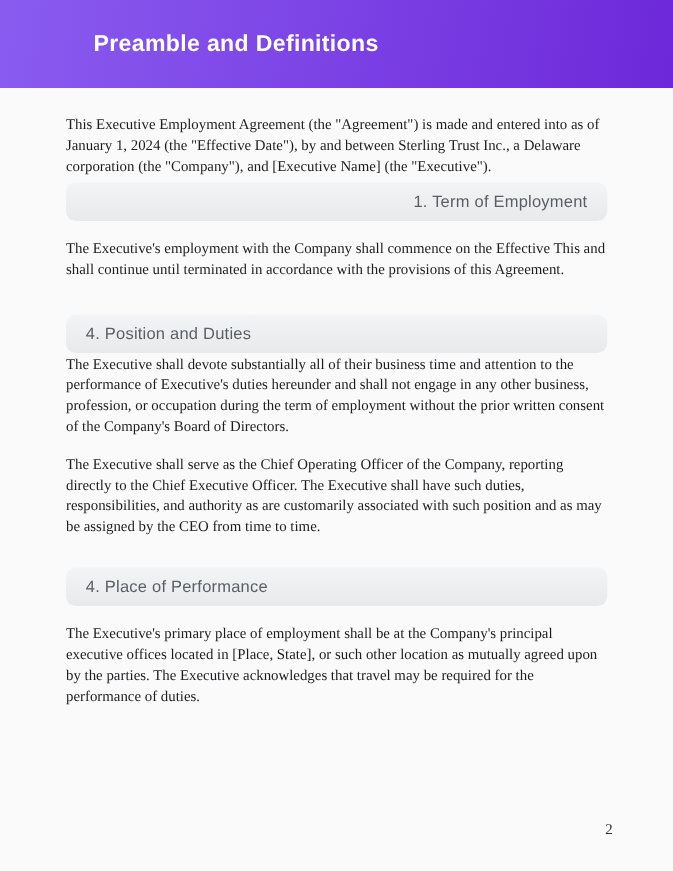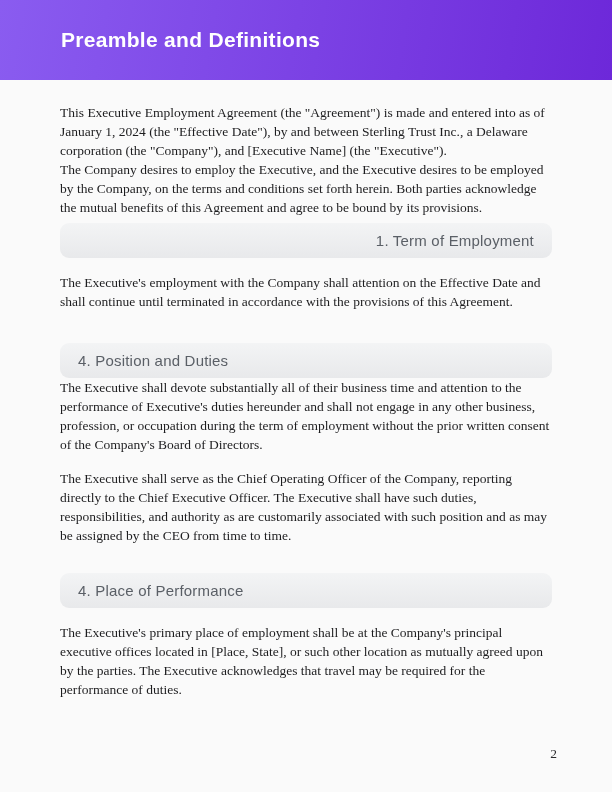--- a/index.html
+++ b/index.html
@@ -15,21 +15,21 @@
     overflow: hidden;
     font-family: "Liberation Serif", serif;
   }
   .header-banner {
     height: 80px;
     width: 100%;
     background: linear-gradient(100deg, var(--grad-start, #8a5cf0) 0%, var(--grad-end, #6d28d9) 100%);
     display: flex;
     align-items: center;
     box-sizing: border-box;
-    padding-left: 61px;
+    padding-left: 85px;
   }
   .page-title {
     margin: 0;
     color: #ffffff;
     font-family: "Liberation Sans", sans-serif;
     font-size: 21px;
     font-weight: 700;
     letter-spacing: 0.3px;
   }
   .content {
@@ -79,26 +79,25 @@
 
 <div class="page" style="--grad-start: #8a5cf0; --grad-end: #6d28d9; --page-bg: #fafafa; --bar-bg: #e8e9eb; --bar-text: #5a5f66; --body-text: #1d1d1f;">
 
   <div class="header-banner">
     <h1 class="page-title">Preamble and Definitions</h1>
   </div>
 
   <div class="content">
 
     <p class="body-par">This Executive Employment Agreement (the "Agreement") is made and entered into as of January 1, 2024 (the "Effective Date"), by and between Sterling Trust Inc., a Delaware corporation (the "Company"), and [Executive Name] (the "Executive").</p>
-    <p class="body-par">The Company desires to employ the Executive, and the Executive desires to be employed by the Company, on the terms and conditions set forth herein. Both parties acknowledge the mutual benefits of this Agreement and agree to be bound by its provisions.</p>
 
     <div class="section-bar bar-1">
       <h2 class="section-heading">1. Term of Employment</h2>
     </div>
-    <p class="body-par after-bar">The Executive's employment with the Company shall attention on the Effective Date and shall continue until terminated in accordance with the provisions of this Agreement.</p>
+    <p class="body-par after-bar">The Executive's employment with the Company shall commence on the Effective This and shall continue until terminated in accordance with the provisions of this Agreement.</p>
 
     <div class="section-bar bar-2">
       <h2 class="section-heading">4. Position and Duties</h2>
     </div>
     <p class="body-par">The Executive shall devote substantially all of their business time and attention to the performance of Executive's duties hereunder and shall not engage in any other business, profession, or occupation during the term of employment without the prior written consent of the Company's Board of Directors.</p>
     <p class="body-par after-bar">The Executive shall serve as the Chief Operating Officer of the Company, reporting directly to the Chief Executive Officer. The Executive shall have such duties, responsibilities, and authority as are customarily associated with such position and as may be assigned by the CEO from time to time.</p>
 
     <div class="section-bar bar-3">
       <h2 class="section-heading">4. Place of Performance</h2>
     </div>

